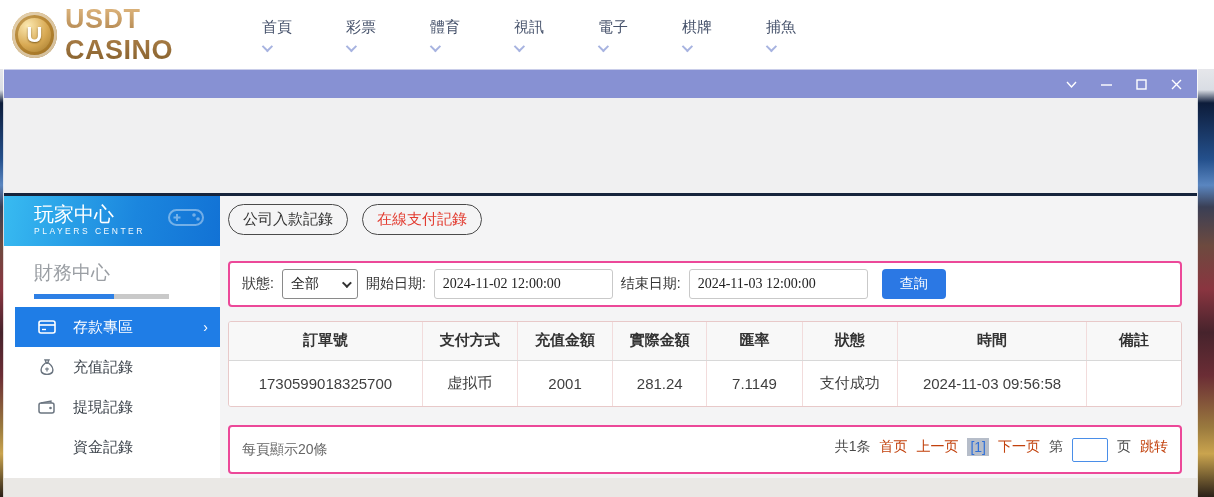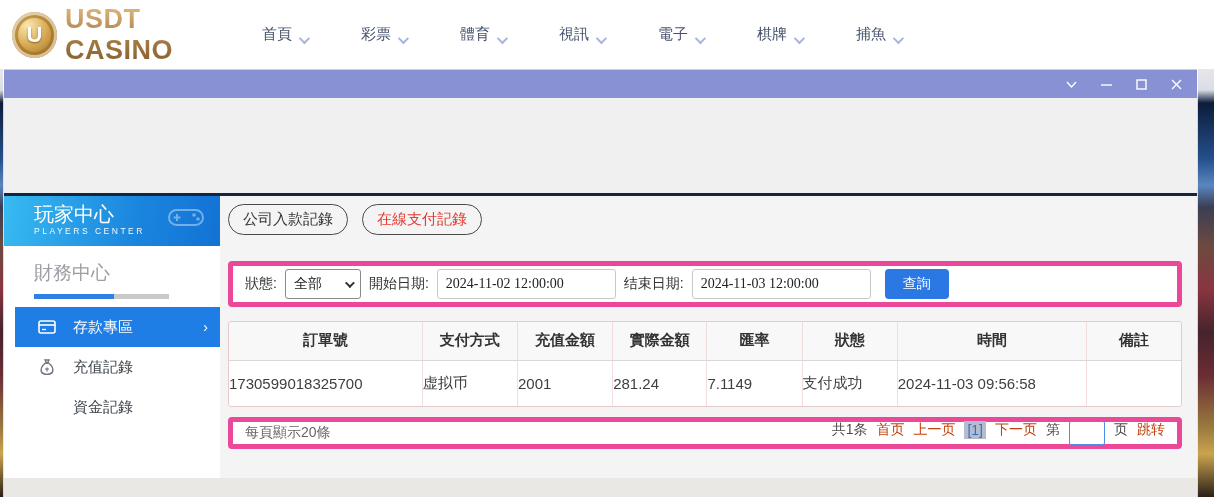--- a/index.html
+++ b/index.html
@@ -14,22 +14,22 @@
   .logo-coin { width:46px; height:46px; border-radius:50%;
     background:radial-gradient(circle at 35% 30%, #fbe8b0, #d8a953 45%, #8a651f 95%);
     display:flex; align-items:center; justify-content:center;
     box-shadow:inset 0 0 0 3px rgba(255,255,255,.55), inset 0 0 0 6px rgba(160,110,30,.6); }
   .logo-coin span { font-size:22px; font-weight:bold; color:#fff;
     text-shadow:0 1px 2px #7d5a1d; }
   .logo-text { margin-left:8px; font-size:27px; font-weight:bold; letter-spacing:.5px;
     background:linear-gradient(180deg,#d9b078 10%,#a87c45 55%,#8a6430 90%);
     -webkit-background-clip:text; background-clip:text; color:transparent; }
   .nav-items { display:flex; gap:54px; margin-left:10px; }
-  .nav-item { display:flex; align-items:flex-end; gap:7px; cursor:pointer;
-    font-size:15px; color:#46526b; }
+  .nav-item { display:flex; align-items:flex-start; gap:7px; cursor:pointer;
+    font-size:15px; color:#46526b;flex-direction:column; }
   .chev { width:8px; height:8px; border-right:2px solid #a7b3e0; border-bottom:2px solid #a7b3e0;
     transform:rotate(45deg) translateY(-2px); }
 
   
   .page-bg { position:absolute; left:0; top:64px; width:1214px; height:433px;
     background:linear-gradient(180deg,#e9e9ec 0%, #d9dde4 6%, #0d1c3a 9%, #24508c 22%,
       #5a86c0 28%, #3a3f55 33%, #6d4a3f 42%, #8a3540 52%, #46232c 62%,
       #6b2d35 72%, #9a7a3e 84%, #caa44e 90%, #2a2018 100%); z-index:1; }
 
   
@@ -66,43 +66,43 @@
   .sb-item .arrow { font-size:14px; color:#fff; }
 
   
   .main { flex:1; background:#f4f4f5; padding:8px 15px 0 8px; overflow:hidden; }
   .tabs { display:flex; gap:14px; }
   .tab-pill { border:1.5px solid #4a4a4a; border-radius:16px; background:transparent;
     padding:5px 14px; font-size:15px; color:#333; cursor:pointer;
     font-family:inherit; }
   .tab-pill.active { color:#e23b30; }
 
-  .card { background:#fff; border:5px solid #ec4899; border-radius:4px; }
+  .card { background:#fff; border:2px solid #ec4899; border-radius:4px; }
   .filter-card { margin-top:26px; height:46px; display:flex; align-items:center;
     padding:0 12px; gap:8px; }
   .f-label { font-size:14px; color:#333; }
   .f-select { width:76px; height:30px; border:1px solid #8a8a8a; border-radius:3px;
     background:#fff; display:flex; align-items:center; justify-content:space-between;
     padding:0 8px; font-size:14px; color:#222; cursor:pointer; }
   .f-select .sel-chev { width:7px; height:7px; border-right:2px solid #333;
     border-bottom:2px solid #333; transform:rotate(45deg) translateY(-2px); }
   .f-input { width:179px; height:30px; border:1px solid #c9c9c9; border-radius:3px;
     font-size:14px; color:#222; padding:8px 8px; font-family:Liberation Serif, serif; }
   .btn-search { margin-left:6px; width:64px; height:30px; background:#2b78e4; color:#fff;
     border:none; border-radius:4px; font-size:14px; cursor:pointer; font-family:inherit; }
 
   .table-card { margin-top:14px; border:1px solid #e8c9c9; border-radius:3px; overflow:hidden; }
   table { width:100%; border-collapse:collapse; table-layout:fixed; }
   th { height:38px; background:#f8f8f8; font-size:15px; color:#333; font-weight:bold;
     border-right:1px solid #f2dcdc; border-bottom:1px solid #d8d8d8; }
   th:last-child, td:last-child { border-right:none; }
-  td { height:46px; text-align:left; font-size:15px; color:#3f3f3f;
+  td { height:46px; text-align:center; font-size:15px; color:#3f3f3f;
     border-right:1px solid #f2dcdc; background:#fff; }
 
-  .pager-card { margin-top:10px; height:32px; display:flex; align-items:center;
+  .pager-card { margin-top:18px; height:49px; display:flex; align-items:center;
     justify-content:space-between; padding:0 12px; }
   .pager-left { font-size:14px; color:#666; }
   .pager-right { display:flex; align-items:flex-start; gap:9px; font-size:14px; }
   .pg-text { color:#4a4a4a; }
   .pg-link { color:#c2410c; cursor:pointer; text-decoration:none; }
   .pg-current { color:#2f6fd8; background:#b6bdc9; padding:1px 3px; cursor:default; }
   .pg-input { width:36px; height:24px; border:1px solid #4a8ee8; border-radius:2px;
     font-size:13px; text-align:center; font-family:inherit; }
 </style>
 </head>
@@ -212,20 +212,30 @@
           </div>
           <div class="sb-item">
             <span class="ico">
               <svg width="16" height="17" viewBox="0 0 16 17">
                   <path d="M6 1 h4 l-1.5 3 h-1 z" fill="none" stroke="#6b7580" stroke-width="1.3"></path>
                   <path d="M6.5 4 C2.5 7 1.5 10 2.5 13 a6 4 0 0 0 11 0 C14.5 10 13.5 7 9.5 4 Z" fill="none" stroke="#6b7580" stroke-width="1.4"></path>
                   <path d="M6 10 h4 M8 8.5 v4" stroke="#6b7580" stroke-width="1.2"></path>
                 </svg>
             </span>
             <span class="lbl">充值記錄</span>
+          </div>
+          <div class="sb-item">
+            <span class="ico">
+              <svg width="18" height="15" viewBox="0 0 18 15">
+                  <rect x="1" y="3" width="15" height="10" rx="2" fill="none" stroke="#6b7580" stroke-width="1.5"></rect>
+                  <path d="M3 3 L13 1 v2" fill="none" stroke="#6b7580" stroke-width="1.3"></path>
+                  <circle cx="12.5" cy="8" r="1.3" fill="#6b7580"></circle>
+                </svg>
+            </span>
+            <span class="lbl">提現記錄</span>
           </div>
           <div class="sb-item">
             <span class="ico">
               
             </span>
             <span class="lbl">資金記錄</span>
           </div>
         </div>
       </div>
 

